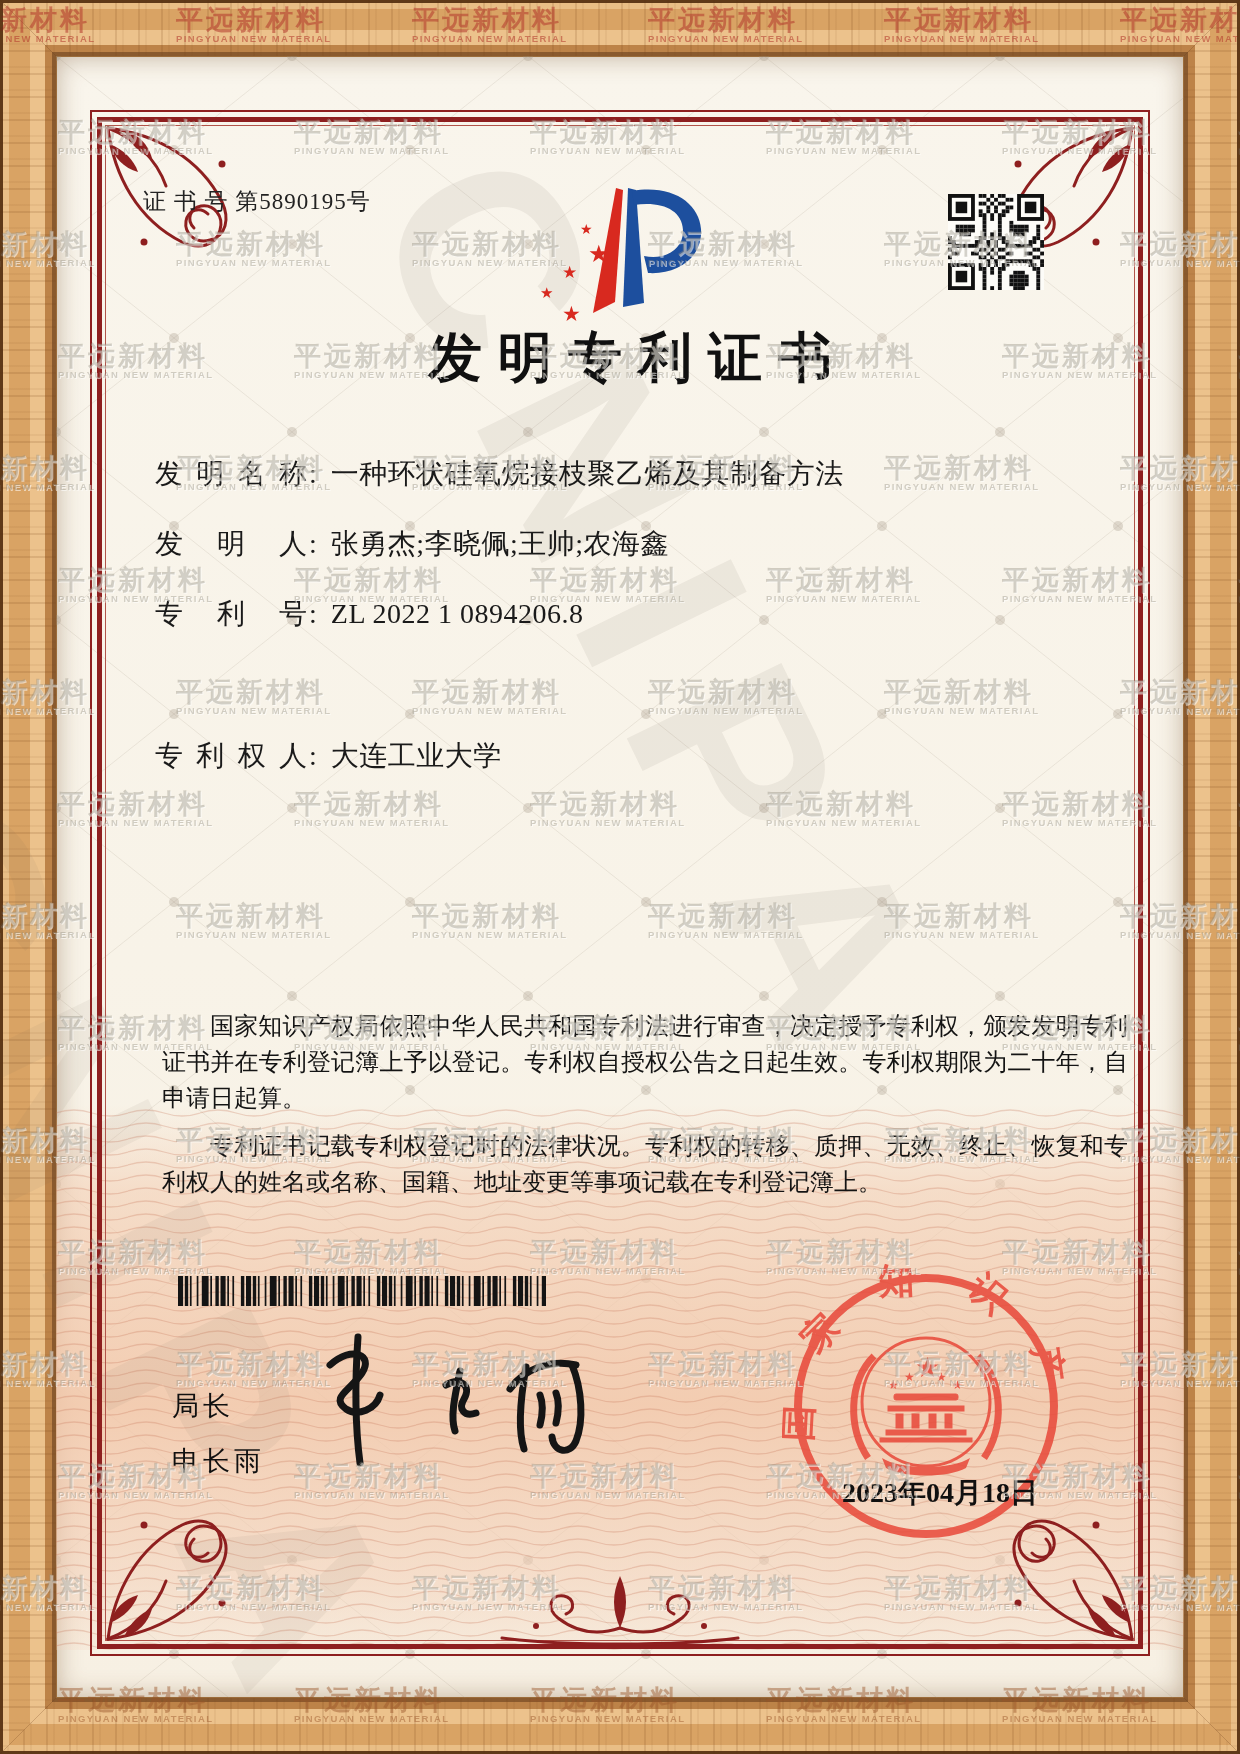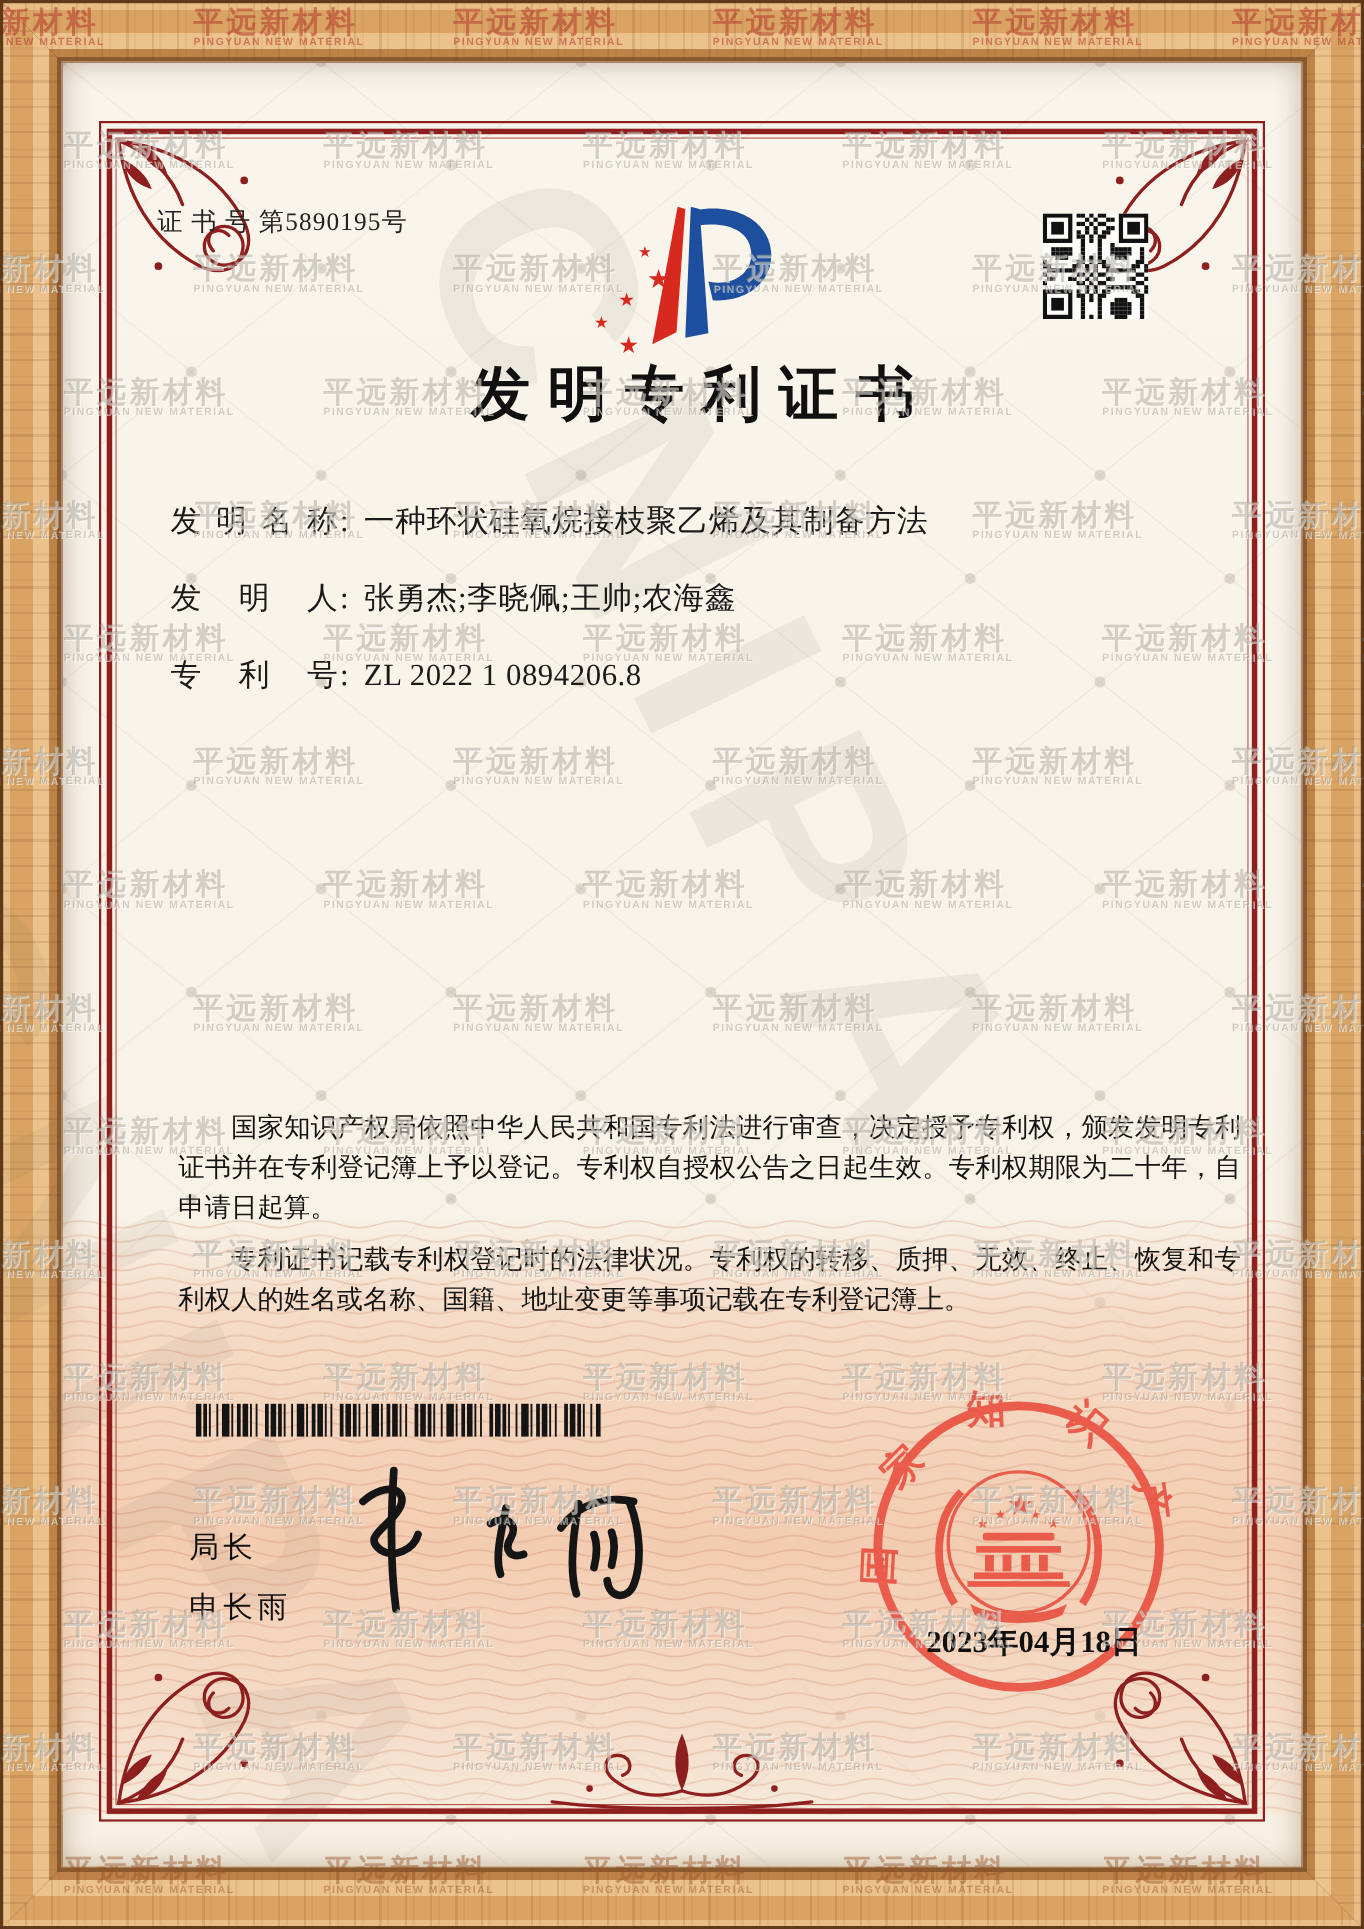--- a/index.html
+++ b/index.html
@@ -338,20 +338,23 @@
 
     <div class="abs frow" style="top:399px;">
       <span class="flabel">发明名称</span><span class="fcolon">:</span><span class="fvalue">一种环状硅氧烷接枝聚乙烯及其制备方法</span>
     </div>
     <div class="abs frow" style="top:469px;">
       <span class="flabel">发明人</span><span class="fcolon">:</span><span class="fvalue">张勇杰;李晓佩;王帅;农海鑫</span>
     </div>
     <div class="abs frow" style="top:539px;">
       <span class="flabel">专利号</span><span class="fcolon">:</span><span class="fvalue">ZL 2022 1 0894206.8</span>
     </div>
+    <div class="abs frow" style="top:681px;">
+      <span class="flabel">专利权人</span><span class="fcolon">:</span><span class="fvalue">大连工业大学</span>
+    </div>
 
     <div class="abs para" style="top:952px;">国家知识产权局依照中华人民共和国专利法进行审查，决定授予专利权，颁发发明专利证书并在专利登记簿上予以登记。专利权自授权公告之日起生效。专利权期限为二十年，自申请日起算。</div>
     <div class="abs para" style="top:1072px;">专利证书记载专利权登记时的法律状况。专利权的转移、质押、无效、终止、恢复和专利权人的姓名或名称、国籍、地址变更等事项记载在专利登记簿上。</div>
 
     <svg class="abs" id="barcode" style="left:122px;top:1220px;" width="368" height="32" viewBox="0 0 368 32">
         <rect x="0.0" y="0" width="5.1" height="30" fill="#141414"></rect>
         <rect x="6.8" y="0" width="3.4" height="30" fill="#141414"></rect>
         <rect x="11.9" y="0" width="1.7" height="30" fill="#141414"></rect>
         <rect x="18.7" y="0" width="1.7" height="30" fill="#141414"></rect>
         <rect x="23.8" y="0" width="6.8" height="30" fill="#141414"></rect>

